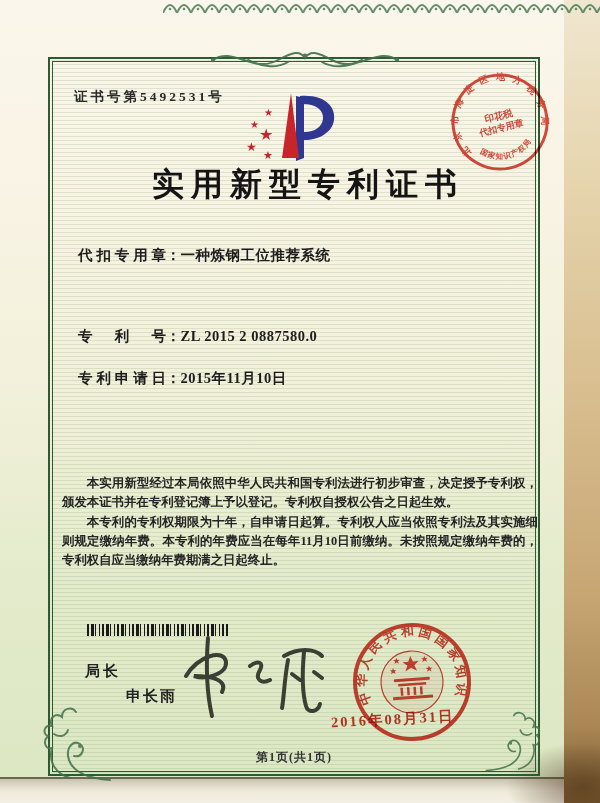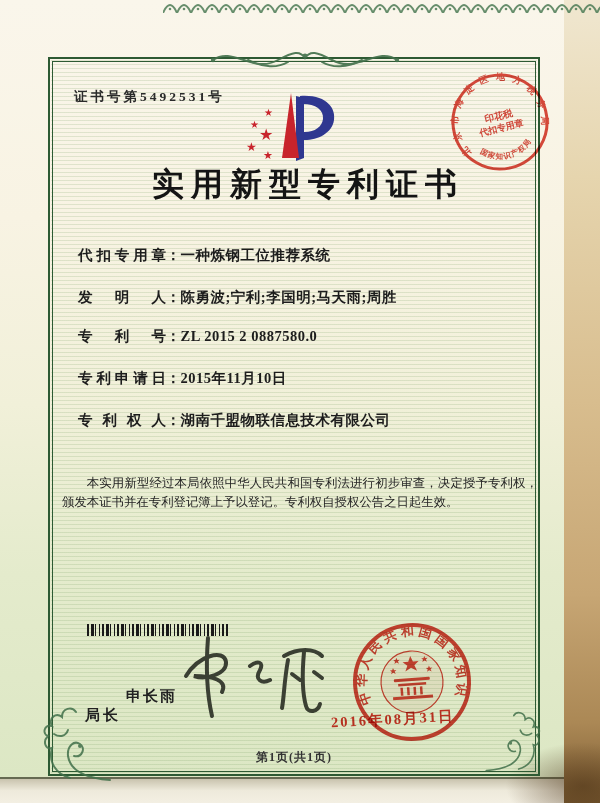--- a/index.html
+++ b/index.html
@@ -29,26 +29,26 @@
   .cert-no{position:absolute;left:74px;top:88px;font-size:13.5px;letter-spacing:3px;
     font-weight:600;color:#2b2b2b;}
   .logo{position:absolute;left:246px;top:88px;}
   .title{position:absolute;left:48px;top:163px;width:492px;text-align:center;
     font-size:32px;font-weight:700;letter-spacing:7px;color:#141414;white-space:nowrap;padding-left:14px;}
   .frow{position:absolute;left:78px;font-size:14.5px;font-weight:600;color:#1d1d1d;white-space:nowrap;}
   .flabel{display:inline-block;width:88px;text-align:justify;text-align-last:justify;vertical-align:bottom;}
   .fvalue{letter-spacing:.5px;}
   .r0{top:246px}.r1{top:288px}.r2{top:327px}.r3{top:369px}.r4{top:411px}.r5{top:451px}
   .body{position:absolute;left:62px;top:474px;width:476px;font-size:12.4px;line-height:19.3px;
-    color:#242424;font-weight:400;text-align:justify;}
+    color:#242424;font-weight:700;text-align:justify;}
   .body p{margin:0;text-indent:2em;}
   .barcode{position:absolute;left:87px;top:624px;width:141px;height:12px;
     background:repeating-linear-gradient(90deg,#1a1a1a 0 2px,rgba(0,0,0,0) 2px 4px,#1a1a1a 4px 7px,rgba(0,0,0,0) 7px 8px,#1a1a1a 8px 9px,rgba(0,0,0,0) 9px 12px,#1a1a1a 12px 13px,rgba(0,0,0,0) 13px 15px);}
   .signer-title{position:absolute;left:85px;top:662px;font-size:15px;font-weight:700;
-    letter-spacing:3px;color:#222;margin-top:44px;}
+    letter-spacing:3px;color:#222;}
   .signer-name{position:absolute;left:85px;top:687px;font-size:15px;font-weight:700;
     letter-spacing:2px;color:#222;margin-left:41px;}
   .signature{position:absolute;left:172px;top:626px;}
   .issue-seal{position:absolute;left:350px;top:620px;width:124px;height:124px;
     transform:rotate(-4deg);mix-blend-mode:multiply;opacity:.93;}
   .seal-date{position:absolute;left:331px;top:709px;width:160px;font-size:14.5px;font-weight:700;
     color:var(--seal-red,#d5372a);letter-spacing:2px;transform:rotate(-3deg);
     mix-blend-mode:multiply;white-space:nowrap;}
   .tax-seal{position:absolute;left:449px;top:71px;width:102px;height:102px;
     transform:rotate(-14deg);mix-blend-mode:multiply;opacity:.9;}
@@ -137,35 +137,30 @@
     <text class="seal-text" font-size="7.5">
       <textPath href="#taxBottom" textLength="58" lengthAdjust="spacing">国家知识产权局</textPath>
     </text>
     <text class="seal-text" x="51" y="48" text-anchor="middle" font-size="9.5">印花税</text>
     <text class="seal-text" x="51" y="60" text-anchor="middle" font-size="9">代扣专用章</text>
   </svg>
 
   <div class="frow r0">
     <span class="flabel">代扣专用章</span><span>：</span><span class="fvalue">一种炼钢工位推荐系统</span>
   </div>
-  <div class="frow r1">
-    <span class="flabel">发明人</span><span>：</span><span class="fvalue">陈勇波;宁利;李国明;马天雨;周胜</span>
-  </div>
   <div class="frow r2">
     <span class="flabel">专利号</span><span>：</span><span class="fvalue">ZL 2015 2 0887580.0</span>
   </div>
   <div class="frow r3">
     <span class="flabel">专利申请日</span><span>：</span><span class="fvalue">2015年11月10日</span>
   </div>
-  <div class="frow r4">
-    <span class="flabel">专利权人</span><span>：</span><span class="fvalue">湖南千盟物联信息技术有限公司</span>
-  </div>
 
   <div class="body">
     <p>本实用新型经过本局依照中华人民共和国专利法进行初步审查，决定授予专利权，颁发本证书并在专利登记簿上予以登记。专利权自授权公告之日起生效。</p>
+    <p>本专利的专利权期限为十年，自申请日起算。专利权人应当依照专利法及其实施细则规定缴纳年费。本专利的年费应当在每年11月10日前缴纳。未按照规定缴纳年费的，专利权自应当缴纳年费期满之日起终止。</p>
   </div>
 
   <div class="barcode"></div>
 
   <div class="signer-title">局长</div>
   <div class="signer-name">申长雨</div>
 
   <svg class="signature" width="160" height="95" viewBox="0 0 160 95">
     <g fill="none" stroke="#2a2e24" stroke-width="4" stroke-linecap="round" opacity="0.9">
       <path d="M14,50 C26,30 52,22 54,36 C55,48 34,54 22,50 C40,50 56,54 50,66"></path>

